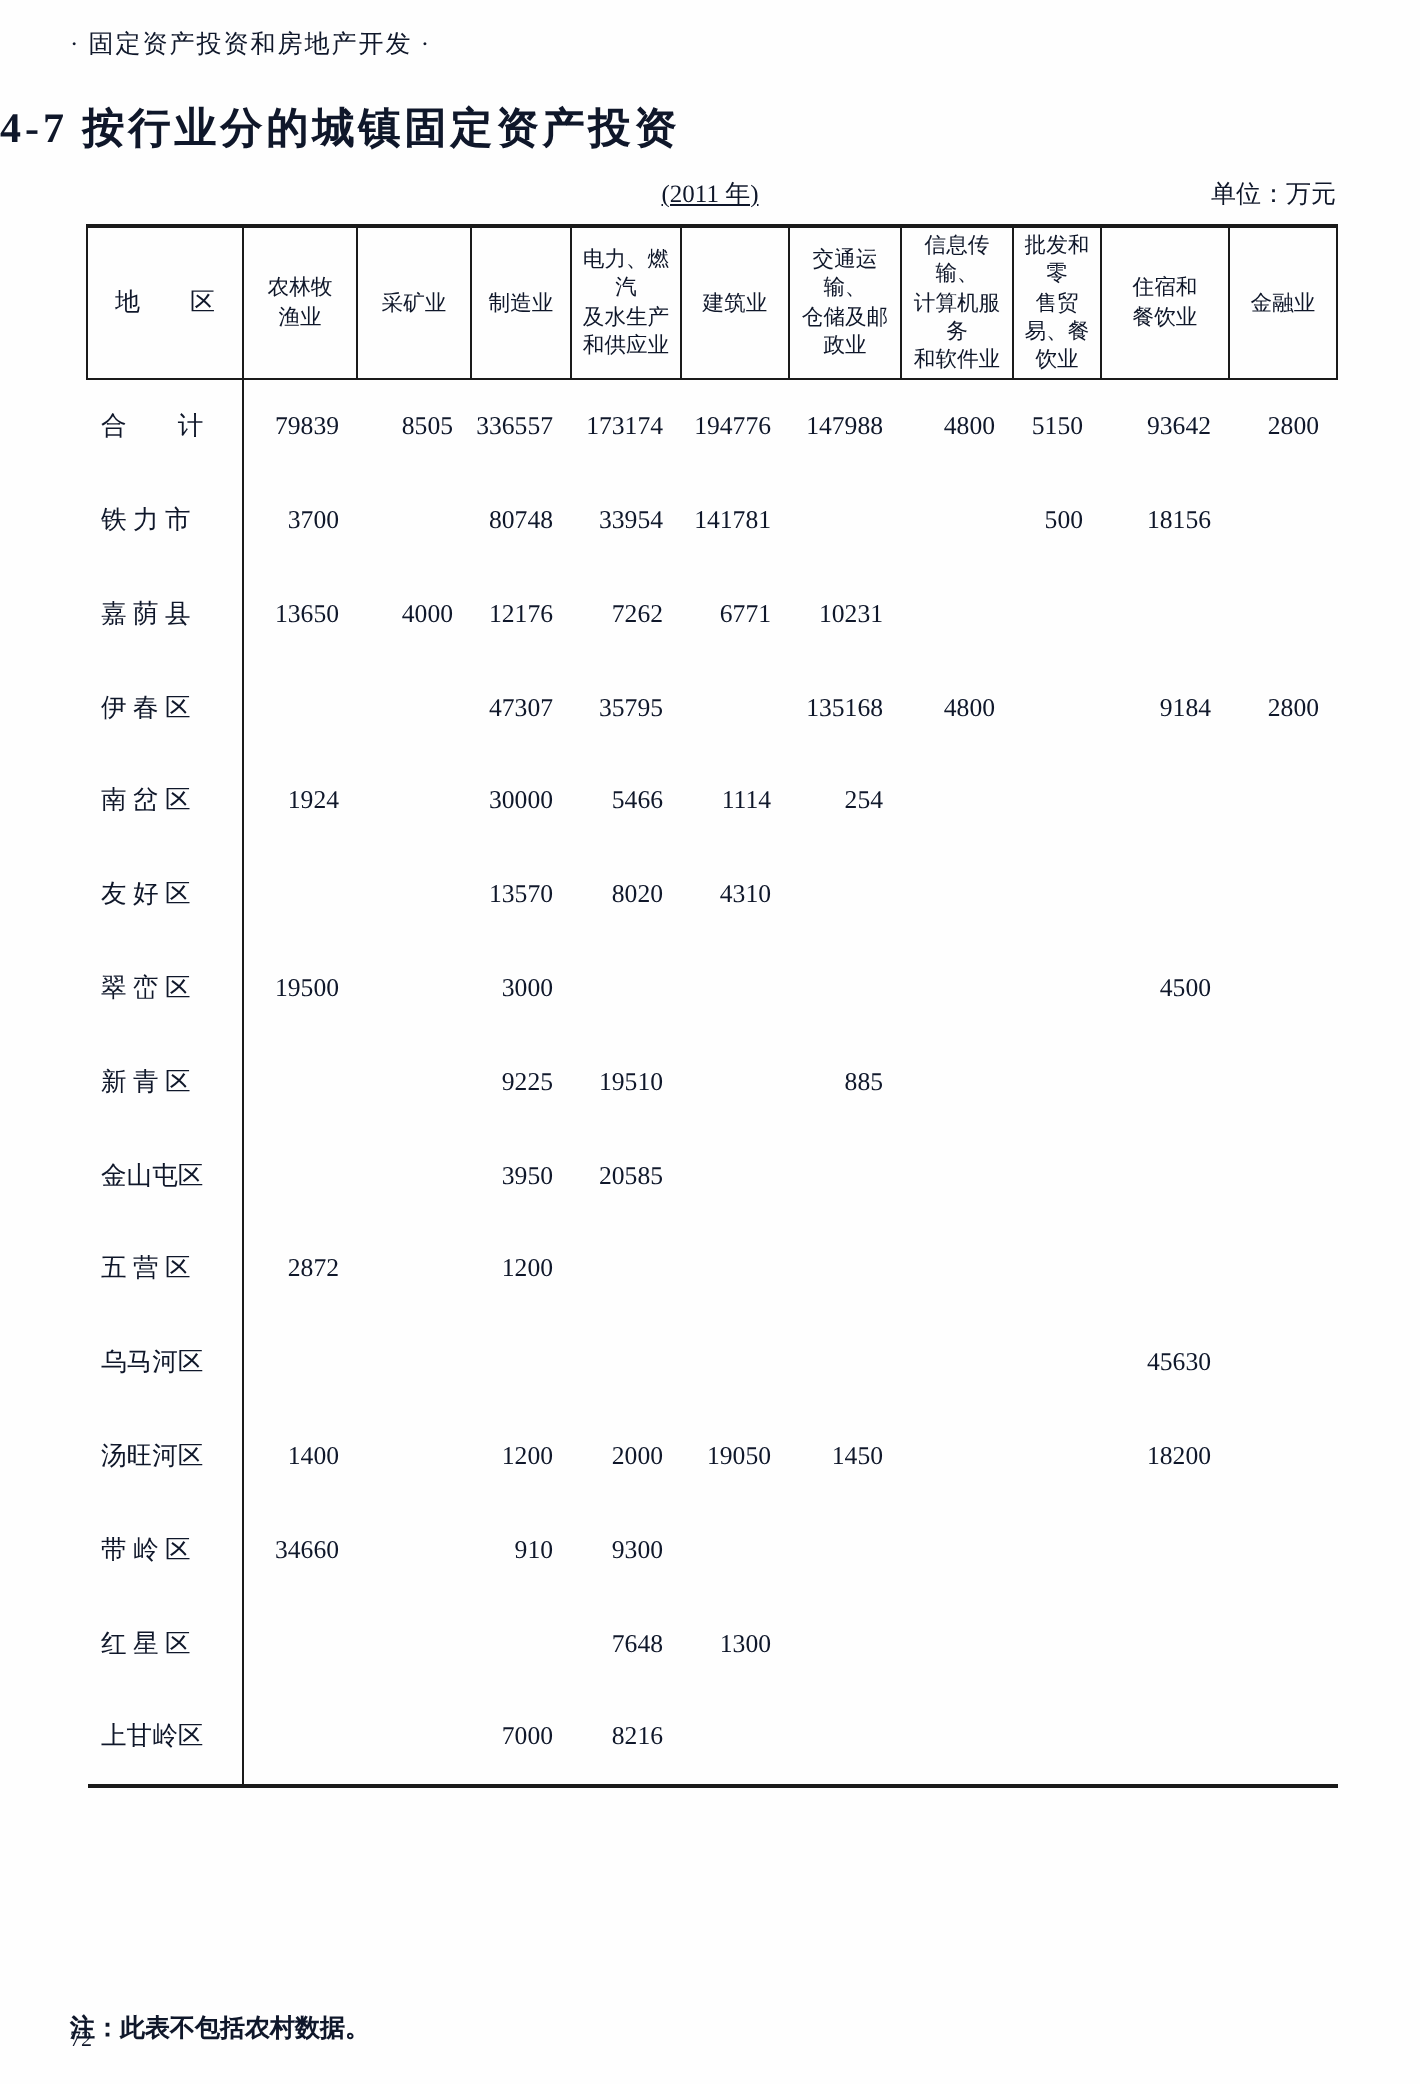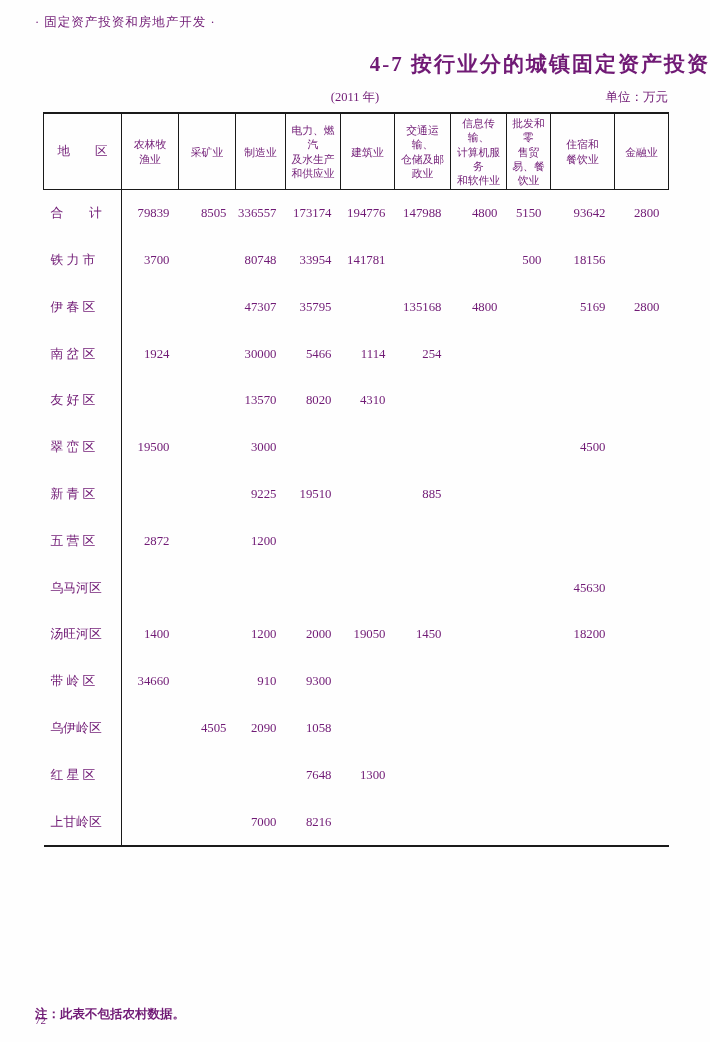--- a/index.html
+++ b/index.html
@@ -1,35 +1,35 @@
 <!DOCTYPE html>
 <html><head>
 <meta charset="utf-8">
 <style>
   html,body{margin:0;padding:0;background:#e8e8e8;}
   .sheet{
     position:relative;
     width:710px;height:1042px;
     background:#fefefe;
     font-family:"Liberation Serif","DejaVu Serif",serif;
-    color:#701a75;
+    color:#0f172a;
     box-sizing:border-box;
     overflow:hidden;
   }
   .crumb{
     position:absolute;top:14px;left:35px;
     font-size:12.5px;letter-spacing:1px;
   }
   .title{
     position:absolute;top:50px;left:0;right:0;
-    margin:0;text-align:right;
+    margin:0;text-align:left;
     font-size:21px;font-weight:bold;letter-spacing:2px;
   }
   .meta{position:absolute;top:89px;left:0;width:710px;height:18px;}
-  .year{position:absolute;left:0;right:0;text-align:center;font-size:12.5px;}
+  .year{position:absolute;left:0;right:0;text-align:center;font-size:12.5px;text-decoration:underline;}
   .unit{position:absolute;right:42px;font-size:12.5px;margin-left:10px;}
   table.stat{
     position:absolute;top:112px;left:43px;
     width:625px;table-layout:fixed;
     border-collapse:collapse;
     border-top:2.5px solid #1a1a1a;
     border-bottom:2px solid #1a1a1a;
   }
   table.stat th{
     border:1px solid #1a1a1a;
@@ -138,30 +138,43 @@
           <td class="value-cell">80748</td>
           <td class="value-cell">33954</td>
           <td class="value-cell">141781</td>
           <td class="value-cell"></td>
           <td class="value-cell"></td>
           <td class="value-cell">500</td>
           <td class="value-cell">18156</td>
           <td class="value-cell"></td>
         </tr>
         <tr>
+          <td class="region-cell">嘉 荫 县</td>
+          <td class="value-cell">13650</td>
+          <td class="value-cell">4000</td>
+          <td class="value-cell">12176</td>
+          <td class="value-cell">7262</td>
+          <td class="value-cell">6771</td>
+          <td class="value-cell">10231</td>
+          <td class="value-cell"></td>
+          <td class="value-cell"></td>
+          <td class="value-cell"></td>
+          <td class="value-cell"></td>
+        </tr>
+        <tr>
           <td class="region-cell">伊 春 区</td>
           <td class="value-cell"></td>
           <td class="value-cell"></td>
           <td class="value-cell">47307</td>
           <td class="value-cell">35795</td>
           <td class="value-cell"></td>
           <td class="value-cell">135168</td>
           <td class="value-cell">4800</td>
           <td class="value-cell"></td>
-          <td class="value-cell">5169</td>
+          <td class="value-cell">9184</td>
           <td class="value-cell">2800</td>
         </tr>
         <tr>
           <td class="region-cell">南 岔 区</td>
           <td class="value-cell">1924</td>
           <td class="value-cell"></td>
           <td class="value-cell">30000</td>
           <td class="value-cell">5466</td>
           <td class="value-cell">1114</td>
           <td class="value-cell">254</td>
@@ -203,20 +216,33 @@
           <td class="value-cell">9225</td>
           <td class="value-cell">19510</td>
           <td class="value-cell"></td>
           <td class="value-cell">885</td>
           <td class="value-cell"></td>
           <td class="value-cell"></td>
           <td class="value-cell"></td>
           <td class="value-cell"></td>
         </tr>
         <tr>
+          <td class="region-cell">金山屯区</td>
+          <td class="value-cell"></td>
+          <td class="value-cell"></td>
+          <td class="value-cell">3950</td>
+          <td class="value-cell">20585</td>
+          <td class="value-cell"></td>
+          <td class="value-cell"></td>
+          <td class="value-cell"></td>
+          <td class="value-cell"></td>
+          <td class="value-cell"></td>
+          <td class="value-cell"></td>
+        </tr>
+        <tr>
           <td class="region-cell">五 营 区</td>
           <td class="value-cell">2872</td>
           <td class="value-cell"></td>
           <td class="value-cell">1200</td>
           <td class="value-cell"></td>
           <td class="value-cell"></td>
           <td class="value-cell"></td>
           <td class="value-cell"></td>
           <td class="value-cell"></td>
           <td class="value-cell"></td>
@@ -255,33 +281,20 @@
           <td class="value-cell">910</td>
           <td class="value-cell">9300</td>
           <td class="value-cell"></td>
           <td class="value-cell"></td>
           <td class="value-cell"></td>
           <td class="value-cell"></td>
           <td class="value-cell"></td>
           <td class="value-cell"></td>
         </tr>
         <tr>
-          <td class="region-cell">乌伊岭区</td>
-          <td class="value-cell"></td>
-          <td class="value-cell">4505</td>
-          <td class="value-cell">2090</td>
-          <td class="value-cell">1058</td>
-          <td class="value-cell"></td>
-          <td class="value-cell"></td>
-          <td class="value-cell"></td>
-          <td class="value-cell"></td>
-          <td class="value-cell"></td>
-          <td class="value-cell"></td>
-        </tr>
-        <tr>
           <td class="region-cell">红 星 区</td>
           <td class="value-cell"></td>
           <td class="value-cell"></td>
           <td class="value-cell"></td>
           <td class="value-cell">7648</td>
           <td class="value-cell">1300</td>
           <td class="value-cell"></td>
           <td class="value-cell"></td>
           <td class="value-cell"></td>
           <td class="value-cell"></td>

